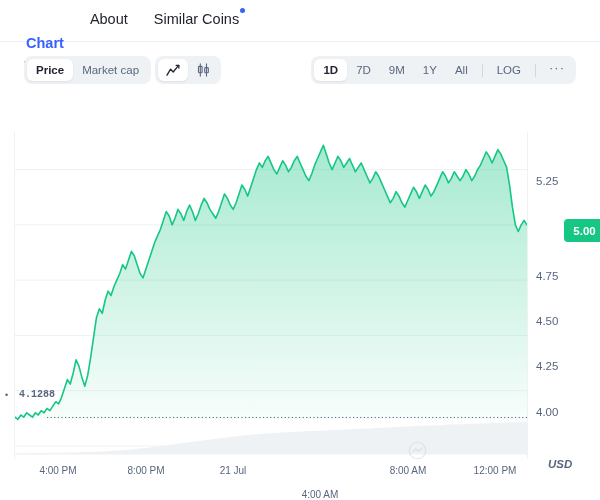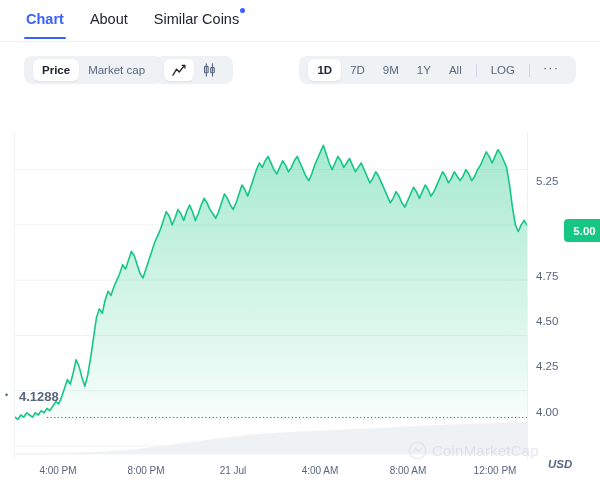--- a/index.html
+++ b/index.html
@@ -38,20 +38,21 @@
     color: #222531;
     line-height: 1;
     padding-top: 12px;
     padding-bottom: 12px;
     cursor: pointer;
     white-space: nowrap;
   }
   .tab.active {
     color: #3861fb;
     font-weight: bold;
+    margin-top: 24px;
   }
   .tab.active::after {
     content: "";
     position: absolute;
     left: -2px; right: -2px;
     bottom: 0;
     height: 2px;
     background: #3861fb;
     border-radius: 2px;
   }
@@ -71,21 +72,21 @@
     left: 0; top: 42px;
     width: 600px;
     height: 56px;
   }
   .seg {
     position: absolute;
     display: flex;
     align-items: center;
     background: #eff2f5;
     border-radius: 8px;
-    padding: 9px;
+    padding: 3px;
     box-sizing: border-box;
     height: 28px;
   }
   .seg-item {
     font-size: 11.5px;
     color: #58667e;
     padding: 0 9px;
     height: 22px;
     line-height: 22px;
     border-radius: 6px;
@@ -174,24 +175,25 @@
     color: #ffffff;
     font-size: 11.5px;
     font-weight: bold;
     display: flex;
     align-items: center;
     justify-content: center;
     margin-left: 30px;
   }
   .ref-label {
     position: absolute;
-    font-size: 13px;
+    font-size: 10px;
     color: #58667e;
     font-weight: bold;
     line-height: 1;
+    font-family: Liberation Mono, monospace;
   }
   .ref-star {
     position: absolute;
     font-size: 9px;
     color: #58667e;
   }
 
   .xlabels {
     position: absolute;
     left: 0;
@@ -313,36 +315,35 @@
     </svg>
 
     <div class="ref-star" style="left:-10px; top:258px;">•</div>
     <div class="ref-label" style="left:4px; top:258px;">4.1288</div>
 
     <div class="watermark">
       <svg width="19" height="19" viewBox="0 0 24 24">
         <circle cx="12" cy="12" r="10.4" fill="none" stroke="#c9cfe0" stroke-width="1.5"></circle>
         <path d="M6.2 13.6 L9.3 10.0 L11.4 12.3 L11.4 10.4 L14.0 13.2 L17.6 8.6" fill="none" stroke="#c9cfe0" stroke-width="1.5" stroke-linecap="round" stroke-linejoin="round"></path>
       </svg>
-      <span class="wm-text">CoinMarketCap</span>
     </div>
   </div>
 
   <div class="ylabels">
     <div class="ylabel" style="top:78px;">5.25</div>
     <div class="price-badge" style="top:121px;">5.00</div>
     <div class="ylabel" style="top:173px;">4.75</div>
     <div class="ylabel" style="top:218px;">4.50</div>
     <div class="ylabel" style="top:263px;">4.25</div>
     <div class="ylabel" style="top:309px;">4.00</div>
   </div>
 
   <div class="usd-label">USD</div>
 
   <div class="xlabels">
     <div class="xlabel" style="left:58px;">4:00 PM</div>
     <div class="xlabel" style="left:146px;">8:00 PM</div>
     <div class="xlabel" style="left:233px;">21 Jul</div>
-    <div class="xlabel" style="left:320px;">4:00 AM</div>
+    <div class="xlabel" style="left:320px;margin-top:24px;">4:00 AM</div>
     <div class="xlabel" style="left:408px;">8:00 AM</div>
     <div class="xlabel" style="left:495px;">12:00 PM</div>
   </div>
 </div>
 
 </body></html>

